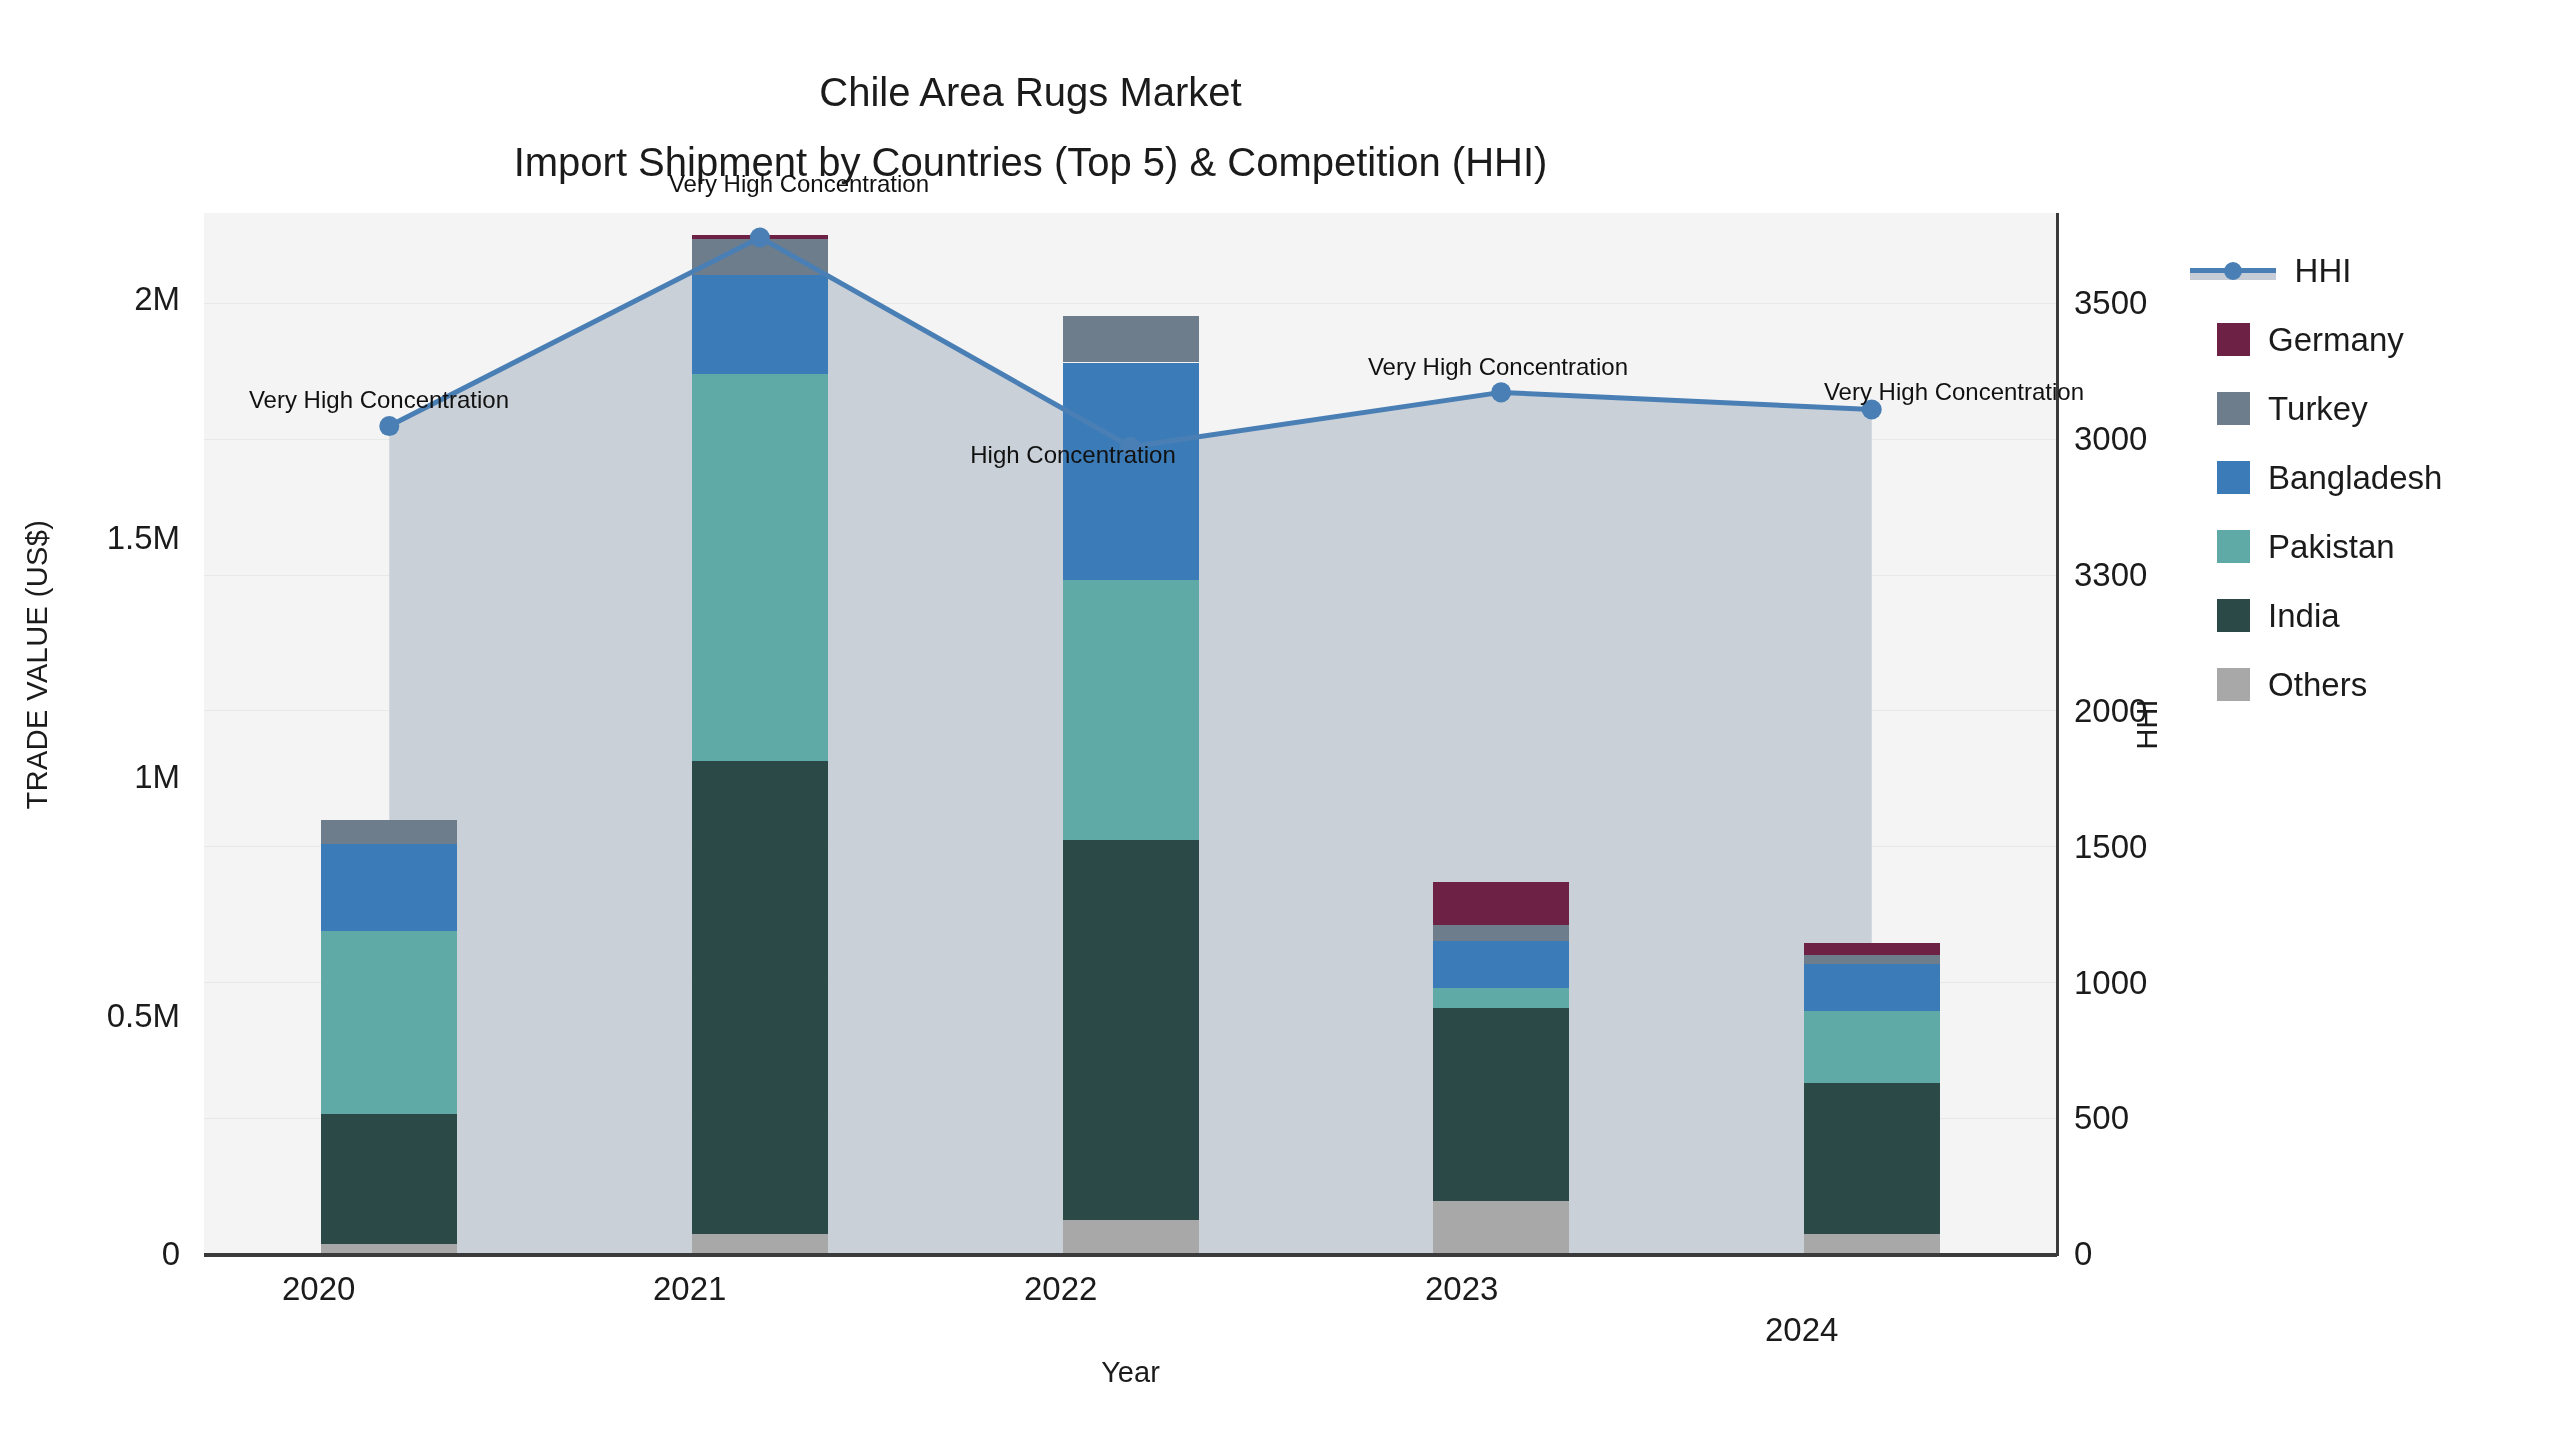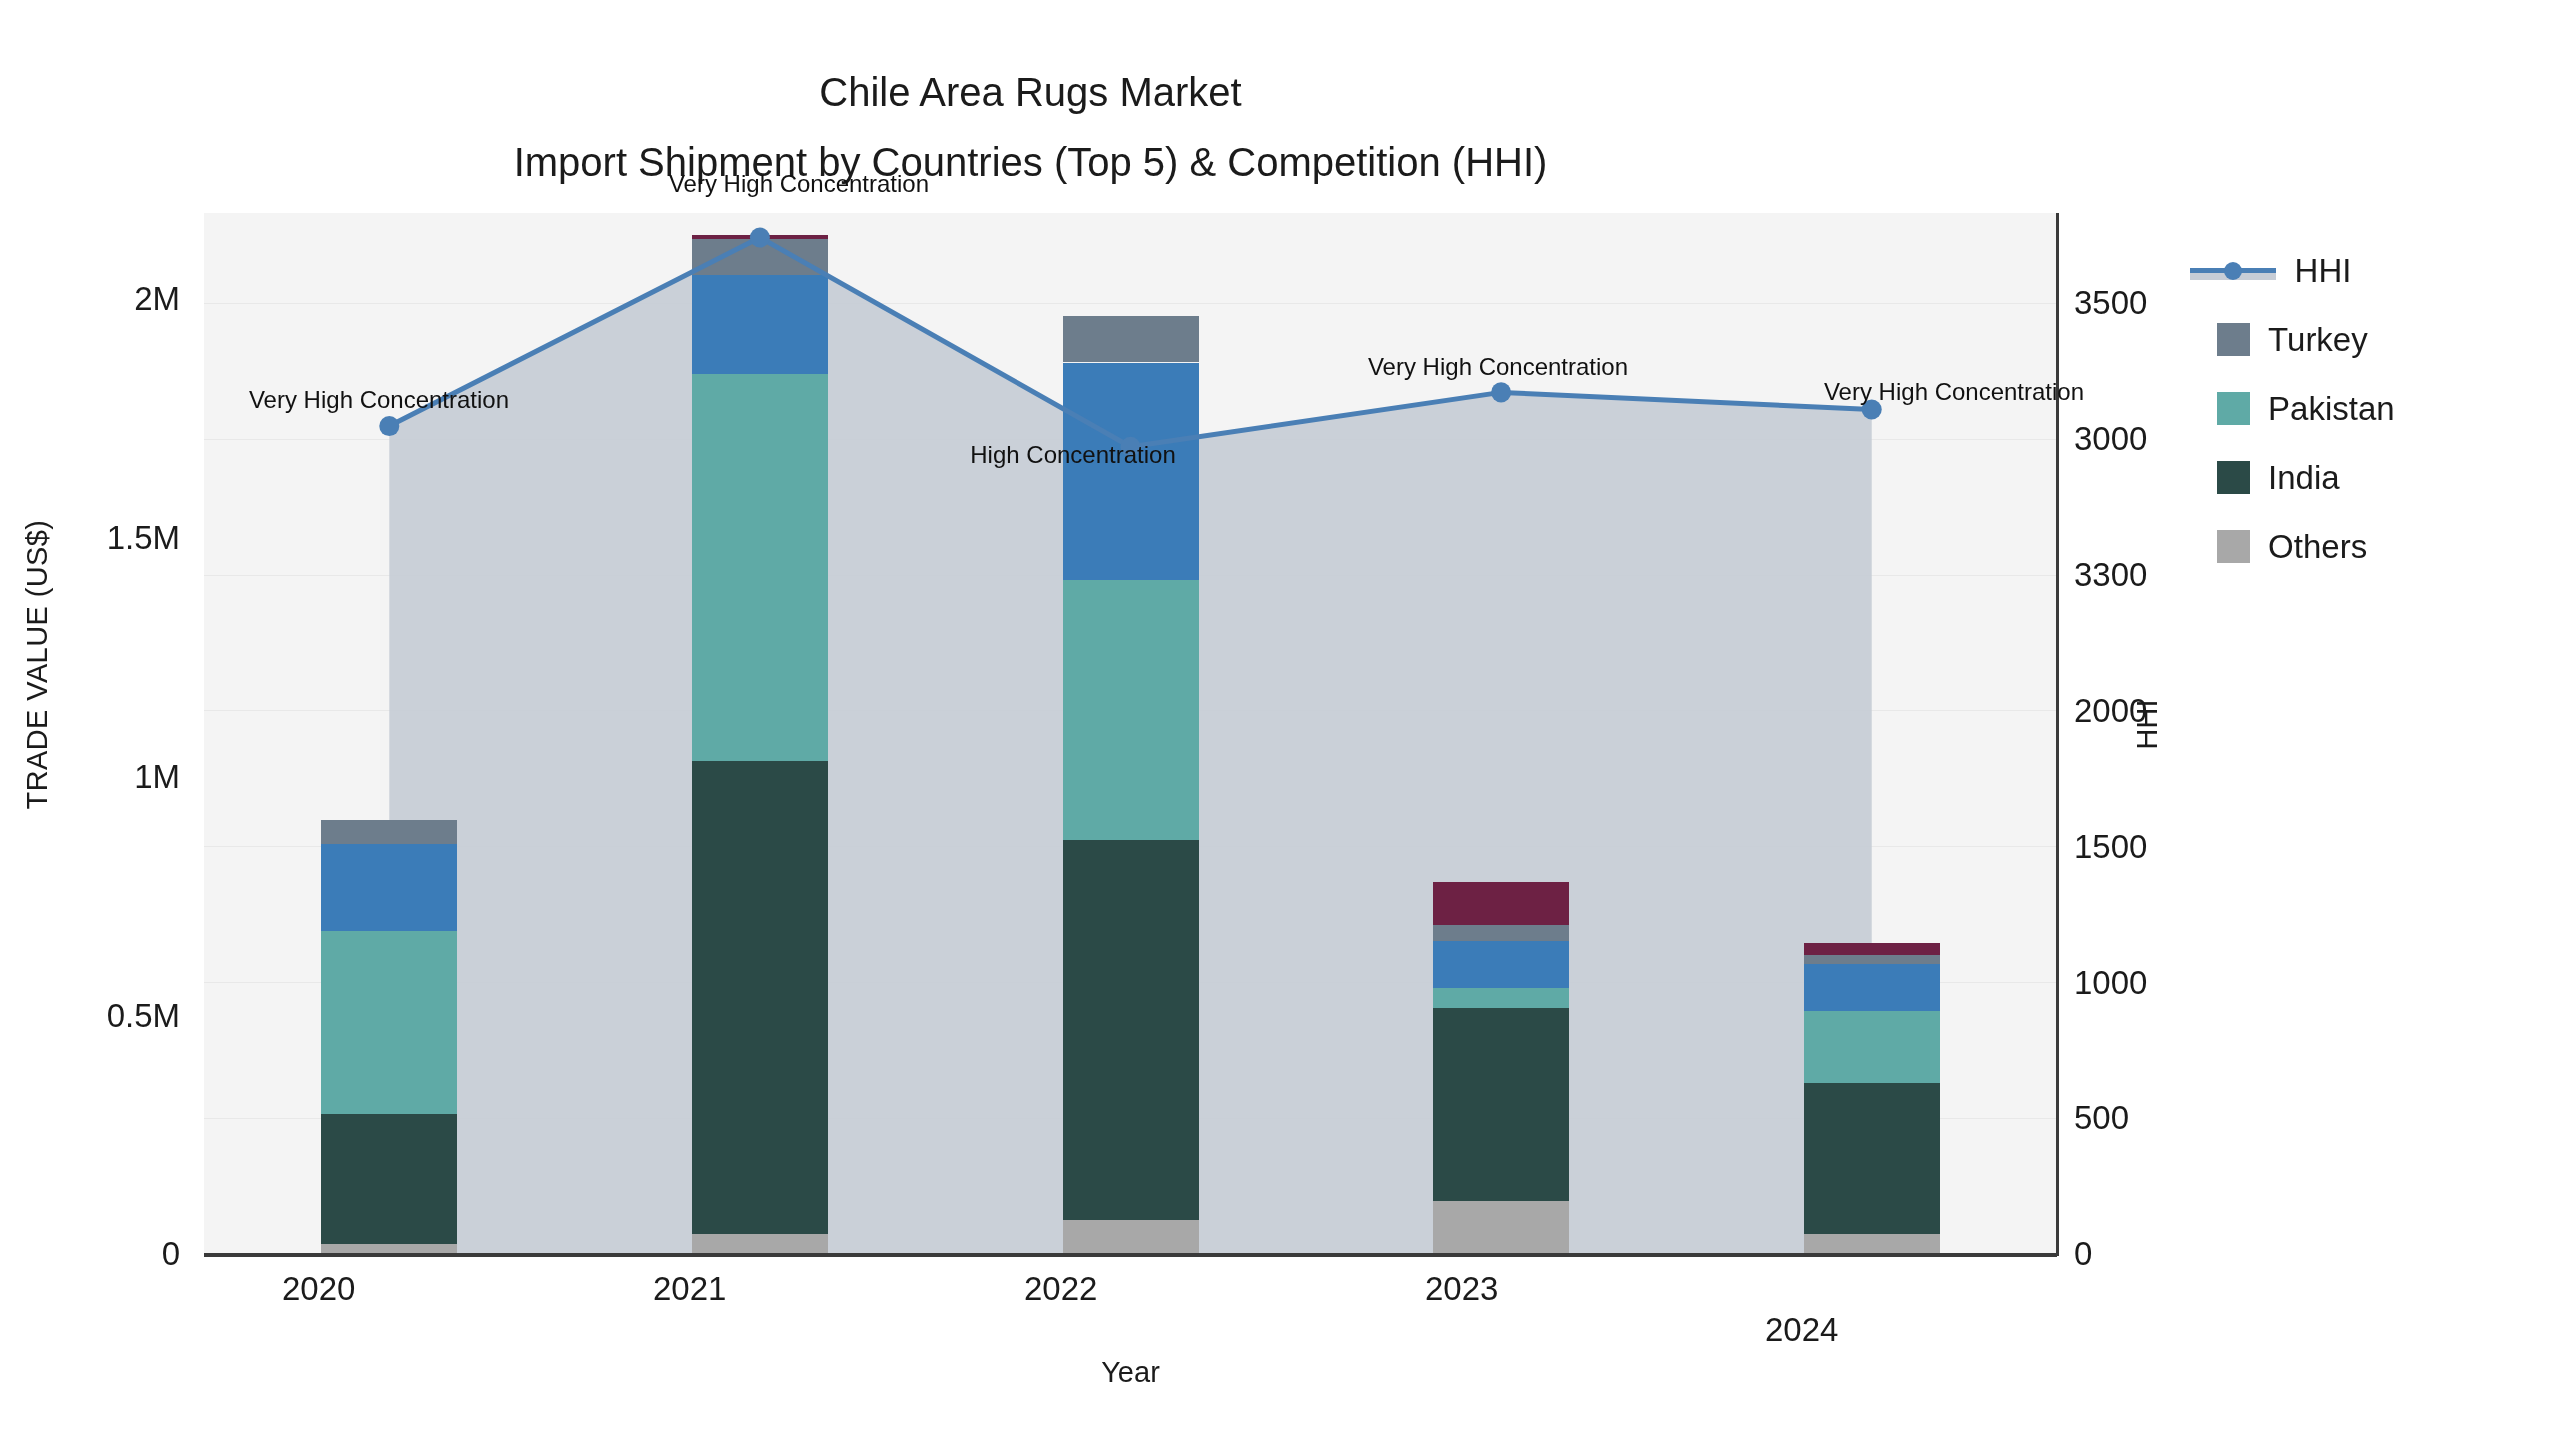--- a/index.html
+++ b/index.html
@@ -205,24 +205,32 @@
   <div class="legend" id="legend-host">
       <div class="legend-row">
         <div class="legend-line-key">
           <div class="lk-fill"></div>
           <div class="lk-stroke"></div>
           <div class="lk-dot"></div>
         </div>
         <span class="legend-label">HHI</span>
       </div>
       <div class="legend-row">
+        <div class="legend-swatch" style="background: rgb(109, 33, 68); margin-left: 26.5px;"></div>
+        <span class="legend-label">Germany</span>
+      </div>
+      <div class="legend-row">
         <div class="legend-swatch" style="background: rgb(109, 125, 140); margin-left: 26.5px;"></div>
         <span class="legend-label">Turkey</span>
       </div>
       <div class="legend-row">
+        <div class="legend-swatch" style="background: rgb(59, 124, 184); margin-left: 26.5px;"></div>
+        <span class="legend-label">Bangladesh</span>
+      </div>
+      <div class="legend-row">
         <div class="legend-swatch" style="background: rgb(95, 170, 166); margin-left: 26.5px;"></div>
         <span class="legend-label">Pakistan</span>
       </div>
       <div class="legend-row">
         <div class="legend-swatch" style="background: rgb(43, 74, 71); margin-left: 26.5px;"></div>
         <span class="legend-label">India</span>
       </div>
       <div class="legend-row">
         <div class="legend-swatch" style="background: rgb(168, 168, 168); margin-left: 26.5px;"></div>
         <span class="legend-label">Others</span>

